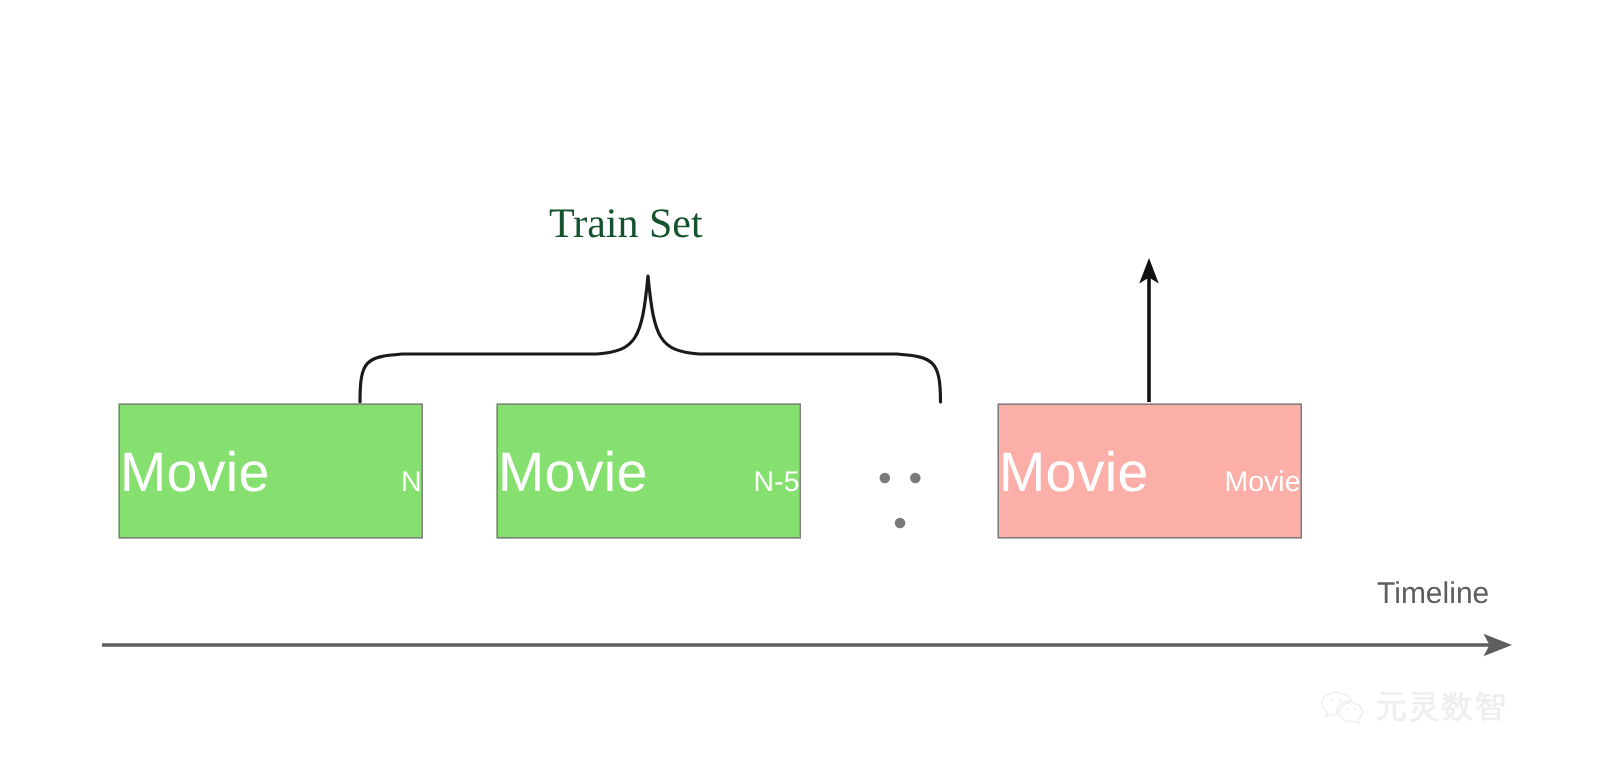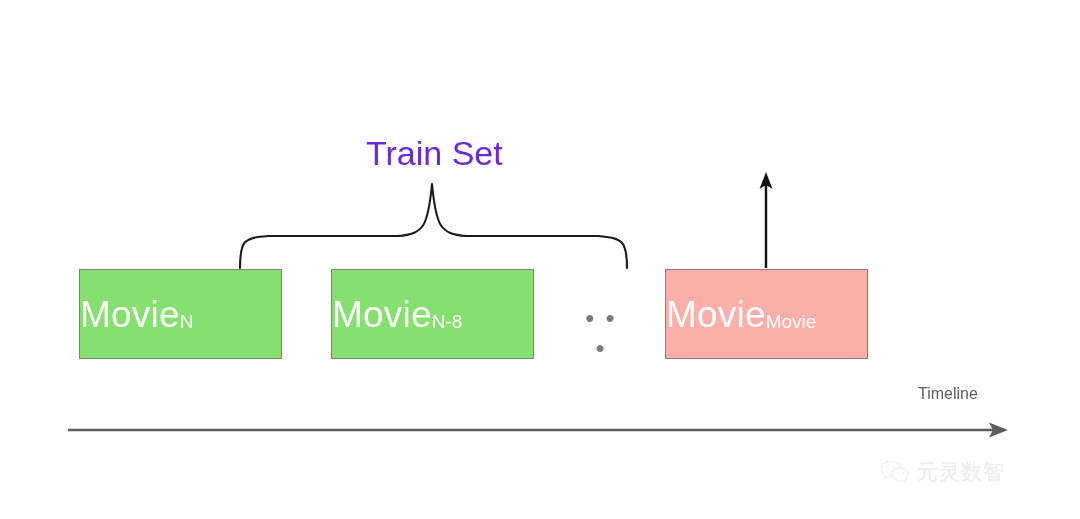--- a/index.html
+++ b/index.html
@@ -26,21 +26,21 @@
     height: 519px;
   }
 
   
   .movie-box {
     position: absolute;
     box-sizing: border-box;
     border: 1px solid #808080;
     display: flex;
     align-items: center;
-    justify-content: flex-start;
+    justify-content: space-between;
     color: #ffffff;
   }
   .movie-box .m-label {
     font-size: 37px;
     font-weight: 400;
     letter-spacing: 0.2px;
     line-height: 1;
     color: #ffffff;
   }
   .movie-box .m-sub {
@@ -66,34 +66,35 @@
     font-size: 26px;
     line-height: 30px;
     letter-spacing: 2px;
     color: #7a7a7a;
     text-align: center;
   }
 
   
   .set-title {
     position: absolute;
-    font-size: 34px;
-    color: #6d28d9;
+    font-size: 28px;
+    color: #14532d;
     line-height: 1;
     white-space: nowrap;
+    font-family: Liberation Serif, serif;
   }
   #train-set-title { left: 366px; top: 136px; }
   #test-set-title  { left: 705px; top: 136px; }
 
   
   #timeline-label {
     position: absolute;
     left: 918px;
     top: 386px;
-    font-size: 16px;
+    font-size: 20px;
     color: #5e5e5e;
     line-height: 1;
     white-space: nowrap;
   }
 
   
   #watermark {
     position: absolute;
     left: 880px;
     top: 459px;
@@ -139,21 +140,21 @@
   <div class="set-title" id="train-set-title">Train Set</div>
 
 
   <div class="movie-box" id="box-movie-n">
     <span class="m-label">Movie</span>
       <span class="m-sub">N</span>
   </div>
 
   <div class="movie-box" id="box-movie-n1">
     <span class="m-label">Movie</span>
-      <span class="m-sub">N-8</span>
+      <span class="m-sub">N-5</span>
   </div>
 
   <div class="movie-box" id="box-movie-last">
     <span class="m-label">Movie</span>
       <span class="m-sub">Movie</span>
   </div>
 
   <div id="ellipsis">• • •</div>
 
   <div id="timeline-label">Timeline</div>

